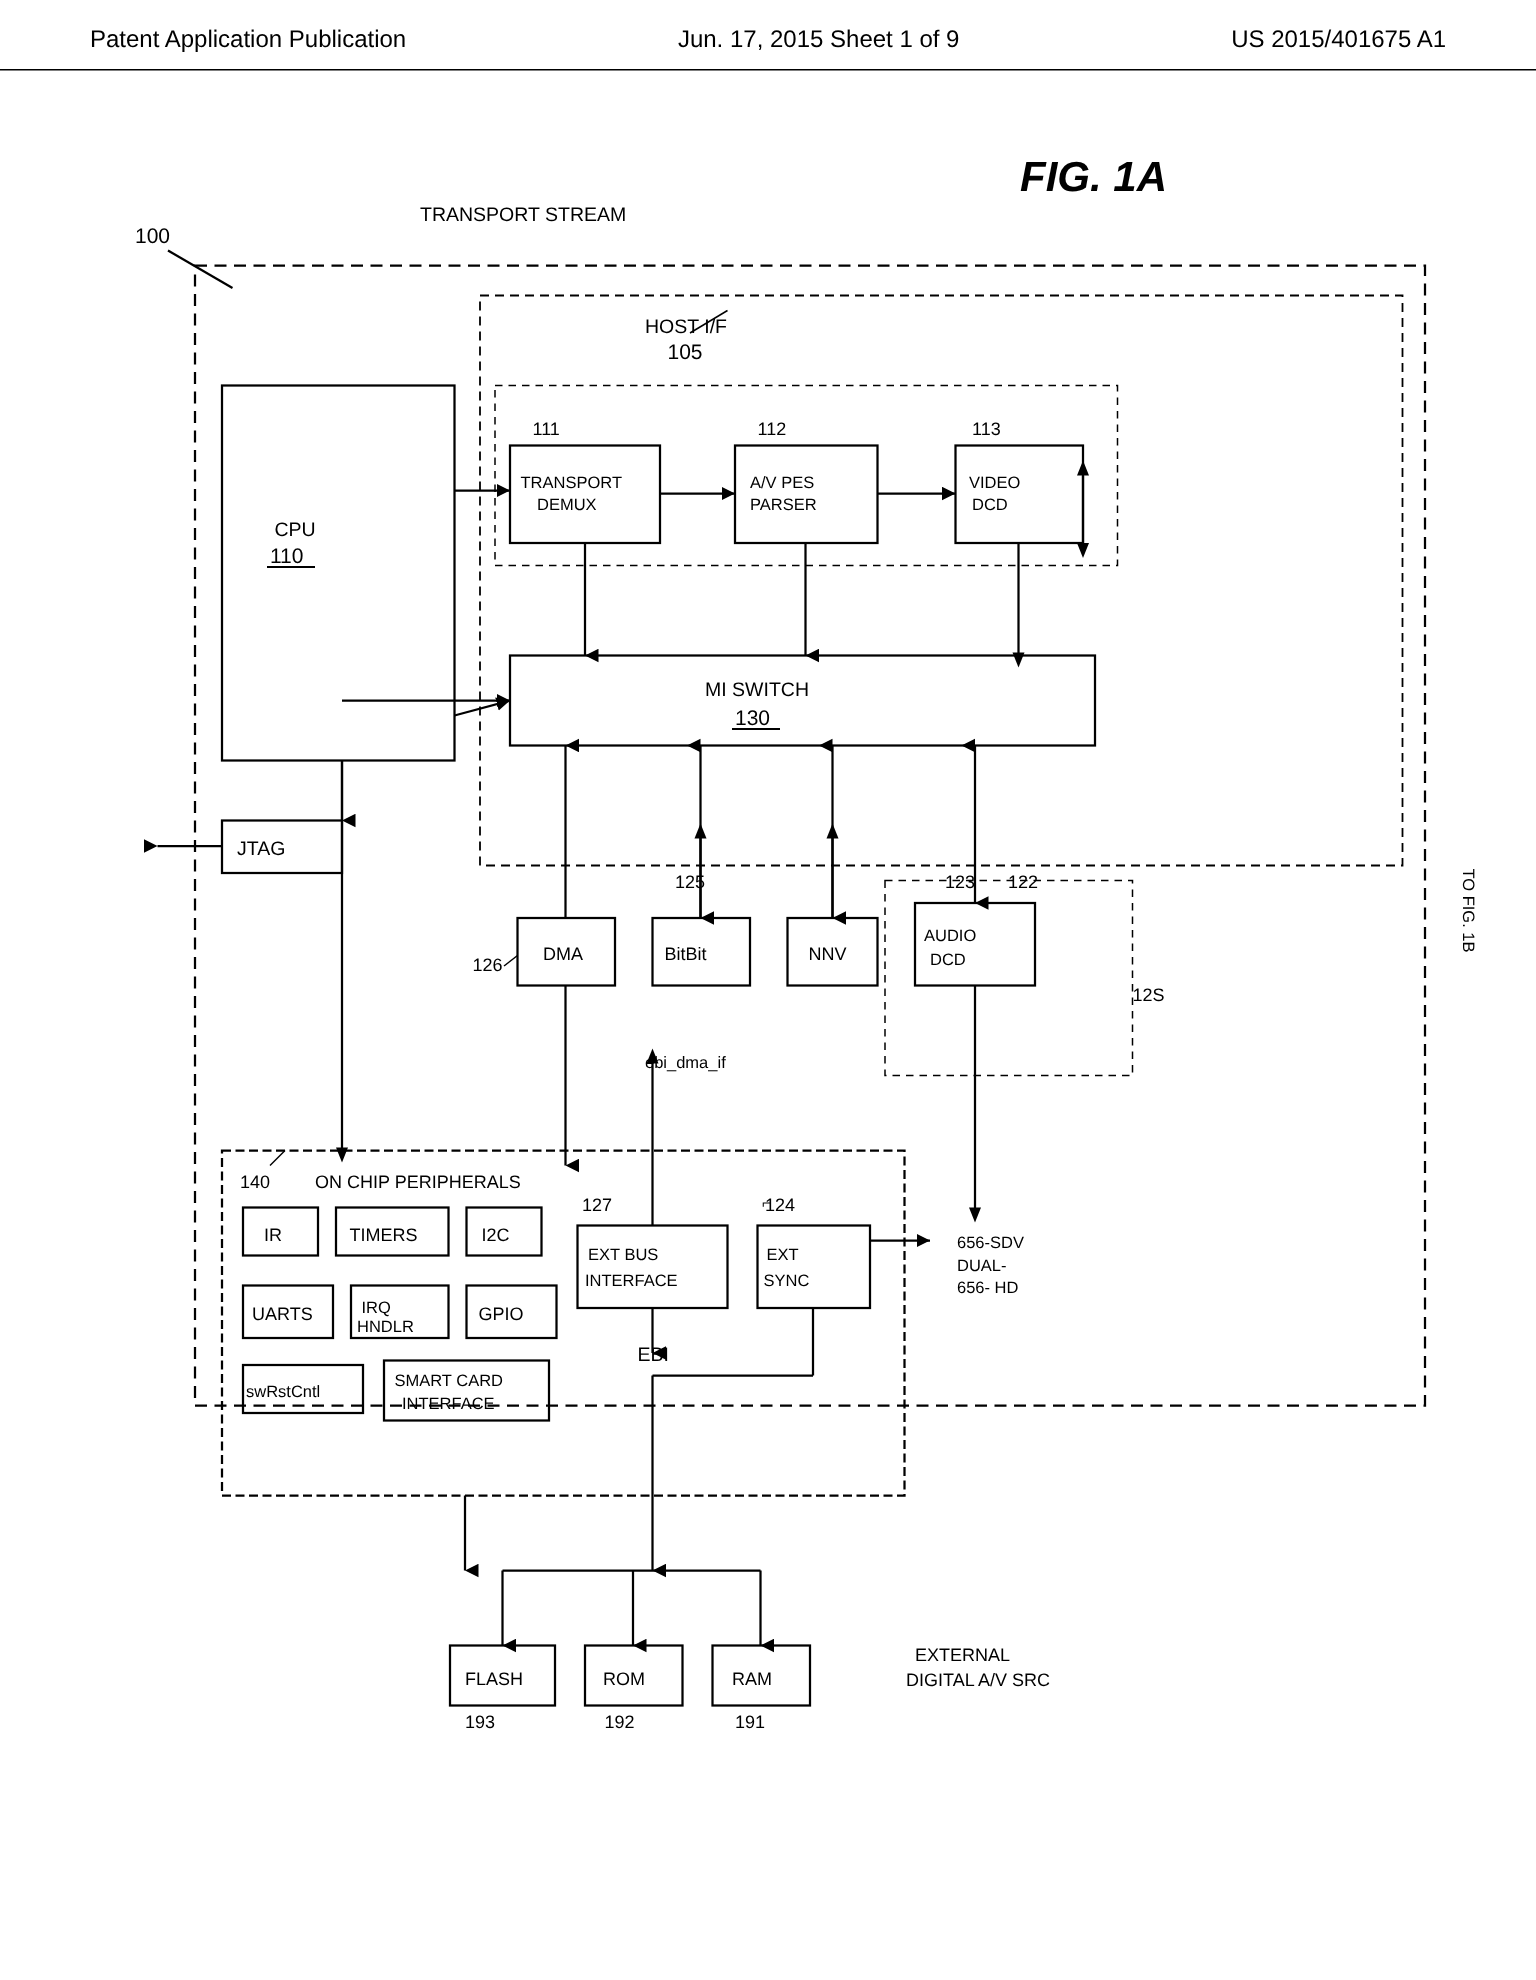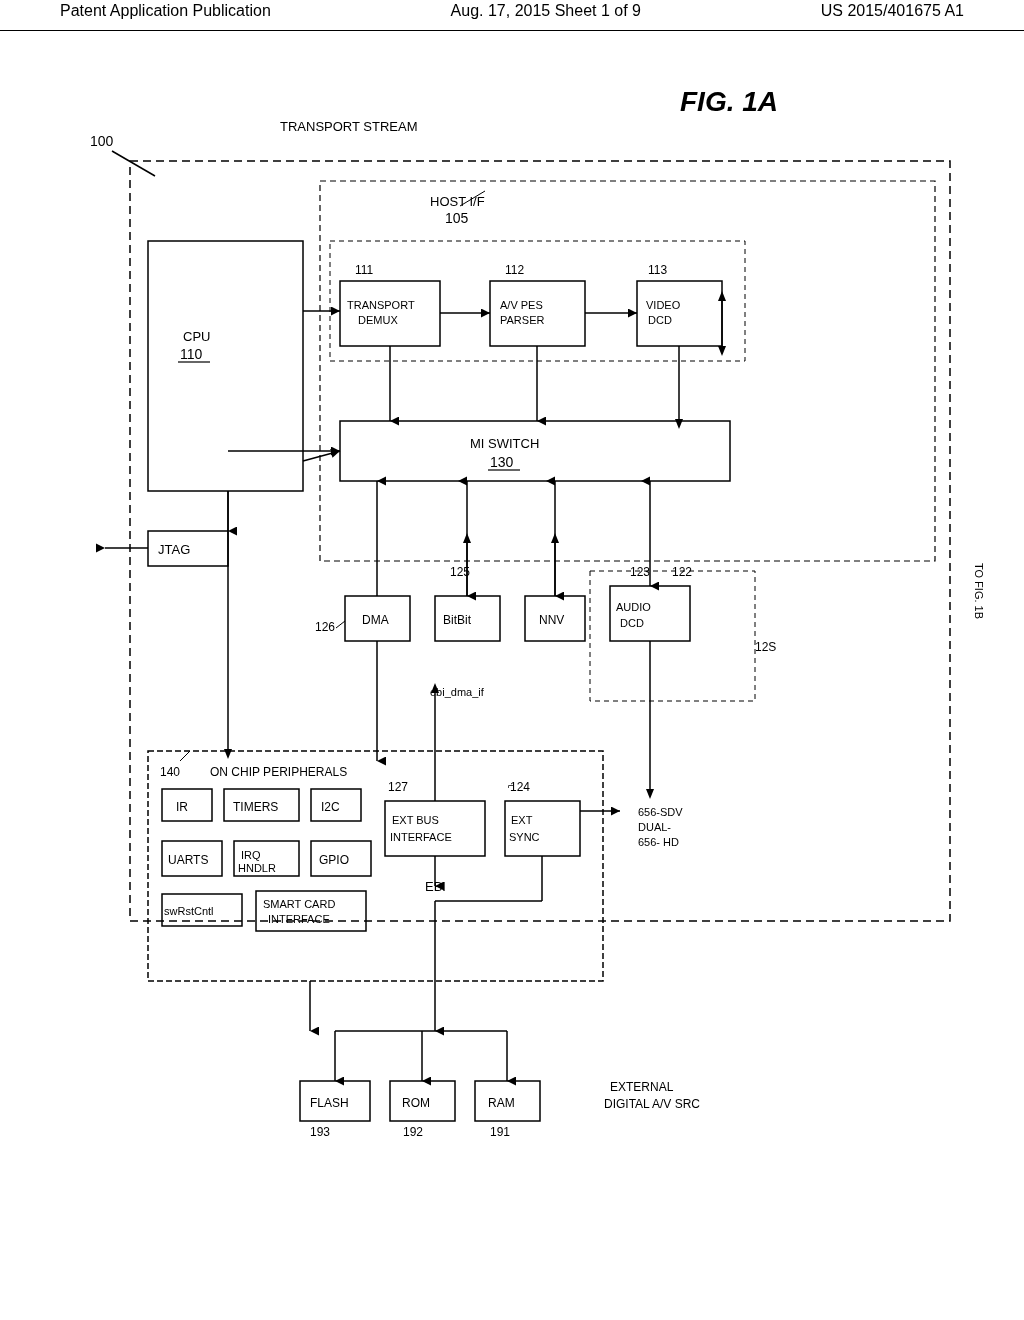--- a/index.html
+++ b/index.html
@@ -17,21 +17,21 @@
       height: 1320px;
       background: #fff;
       position: relative;
     }
 
     
     .header {
       display: flex;
       justify-content: space-between;
       align-items: center;
-      padding: 2px 60px 10px 60px;
+      padding: 18px 60px 10px 60px;
       border-bottom: 1px solid #000;
     }
 
     
     .diagram-area {
       position: relative;
       width: 912px;
       height: 1230px;
     }
 
@@ -47,21 +47,21 @@
     text {
       font-family: Arial, sans-serif;
     }
   </style>
 </head>
 <body>
 
 <div class="page">
   <div class="header">
     <span>Patent Application Publication</span>
-    <span>Aug. 17, 2015   Sheet 1 of 9</span>
+    <span>Jun. 17, 2015   Sheet 1 of 9</span>
     <span>US 2015/401675 A1</span>
   </div>
 
   <div class="diagram-area">
     <svg viewBox="0 0 1024 1230" xmlns="http://www.w3.org/2000/svg">
 
       <text x="680" y="80" font-size="28" font-weight="bold" font-style="italic">FIG. 1A</text>
 
       <text x="90" y="115" font-size="14">100</text>
       <line x1="112" y1="120" x2="155" y2="145" stroke="#000" stroke-width="1.5"></line>

